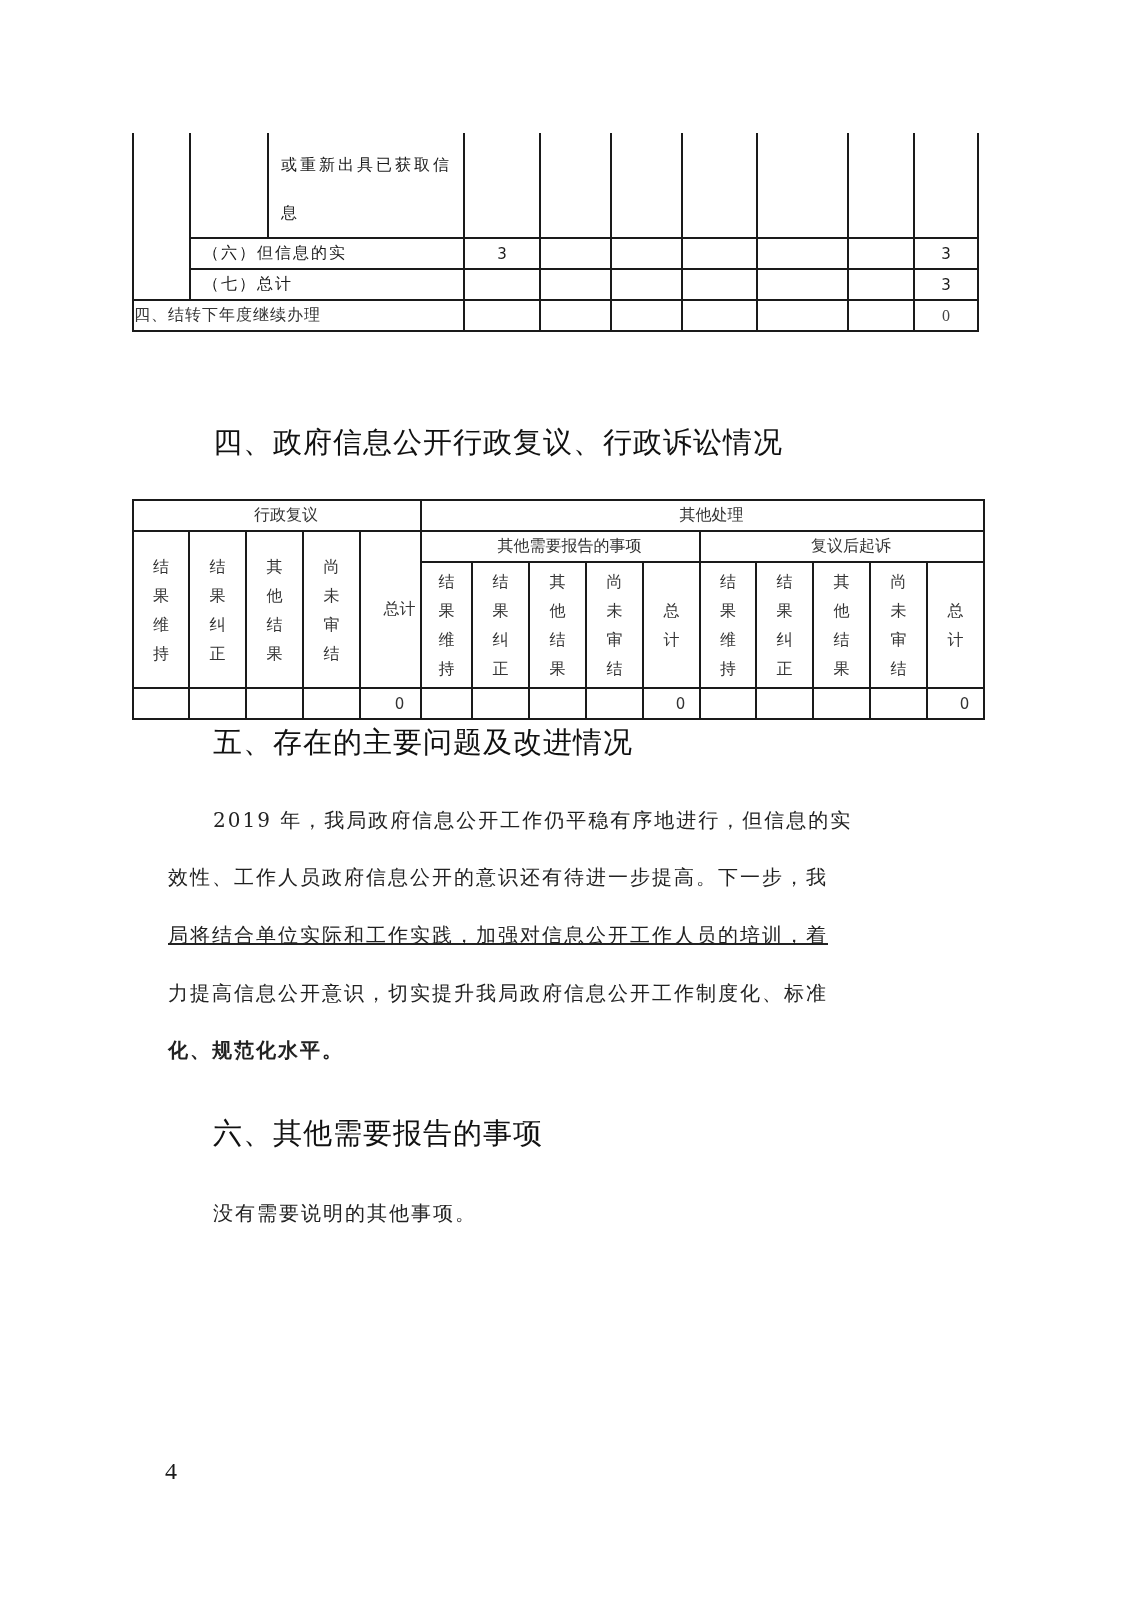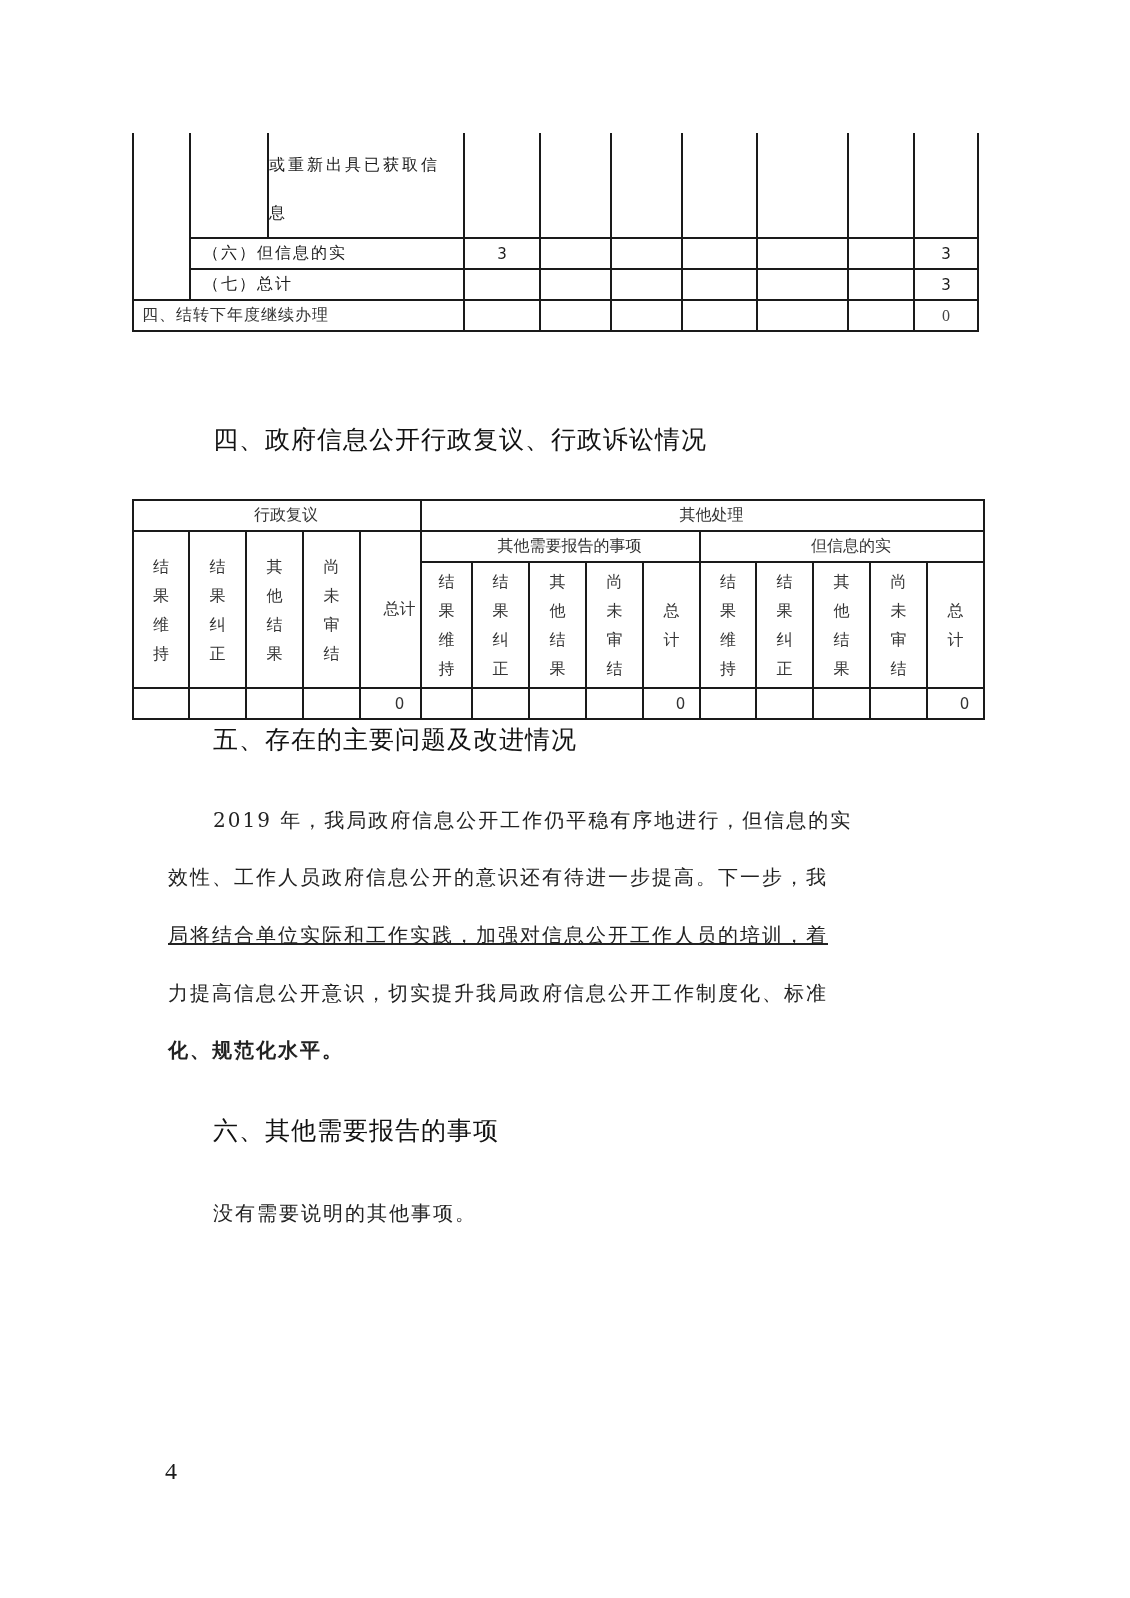--- a/index.html
+++ b/index.html
@@ -7,26 +7,26 @@
          font-family:"DejaVu Serif", "Liberation Serif", serif; color:#1a1a1a; }
   .abs { position:absolute; }
   table { border-collapse:collapse; table-layout:fixed; }
   td { border:2px solid #1a1a1a; padding:0; text-align:center; vertical-align:middle; }
 
   
   #t1 { left:132px; top:133px; width:845px; font-size:16px; }
   #t1 td { height:29px; }
   #t1 td.tall { height:96px; border-top:none; }
   #t1 .lbl { text-align:left; padding-left:12px; letter-spacing:2px; }
-  #t1 .lbl2 { text-align:left; line-height:48px; letter-spacing:3px; vertical-align:top; padding-top:8px; }
+  #t1 .lbl2 { text-align:left; padding-left:12px; line-height:48px; letter-spacing:3px; vertical-align:top; padding-top:8px; }
   #t1 .num { font-family:"DejaVu Sans", sans-serif; font-size:15px; }
   #t1 .serifnum { font-family:"Liberation Serif", serif; font-size:16px; color:#444; }
 
   h2 { position:absolute; margin:0; font-family:"DejaVu Sans", sans-serif; font-weight:normal;
-       font-size:25px; letter-spacing:1px; color:#111; }
+       font-size:29px; letter-spacing:1px; color:#111; }
 
   
   #t2 { left:132px; top:499px; width:845px; font-size:16px; color:#333; }
   #t2 td { font-family:"DejaVu Sans", sans-serif;padding-left:18px; }
   #t2 .hdr { height:29px; }
   #t2 .vert { line-height:29px; padding:4px 0; }
   #t2 .num { height:29px; font-size:15px; }
 
   p.body { position:absolute; margin:0; font-size:20px; line-height:57px; letter-spacing:2px; color:#222; }
   .pageno { font-family:"Liberation Serif", serif; font-size:24px; }
@@ -77,21 +77,21 @@
     <td colspan="2" class="lbl">（七）总计</td>
     <td class="num"></td>
     <td class="num"></td>
     <td class="num"></td>
     <td class="num"></td>
     <td class="num"></td>
     <td class="num"></td>
     <td class="num">3</td>
   </tr>
   <tr>
-    <td colspan="3" class="lbl" style="padding-left:8px;letter-spacing:1px;font-family:Liberation Mono, monospace;color:#333;">四、结转下年度继续办理</td>
+    <td colspan="3" class="lbl" style="padding-left:0;letter-spacing:1px;font-family:Liberation Mono, monospace;color:#333;">四、结转下年度继续办理</td>
     <td class="serifnum"></td>
     <td class="serifnum"></td>
     <td class="serifnum"></td>
     <td class="serifnum"></td>
     <td class="serifnum"></td>
     <td class="serifnum"></td>
     <td class="serifnum">0</td>
   </tr>
 </tbody>
   </table>
@@ -121,21 +121,21 @@
     <td colspan="5" class="hdr">行政复议</td>
     <td colspan="10" class="hdr">其他处理</td>
   </tr>
   <tr>
     <td rowspan="2" class="vert"><span class="v"><div>结</div><div>果</div><div>维</div><div>持</div></span></td>
     <td rowspan="2" class="vert"><span class="v"><div>结</div><div>果</div><div>纠</div><div>正</div></span></td>
     <td rowspan="2" class="vert"><span class="v"><div>其</div><div>他</div><div>结</div><div>果</div></span></td>
     <td rowspan="2" class="vert"><span class="v"><div>尚</div><div>未</div><div>审</div><div>结</div></span></td>
     <td rowspan="2">总计</td>
     <td colspan="5" class="hdr">其他需要报告的事项</td>
-    <td colspan="5" class="hdr">但信息的实</td>
+    <td colspan="5" class="hdr">复议后起诉</td>
   </tr>
   <tr>
     <td class="vert"><span class="v"><div>结</div><div>果</div><div>维</div><div>持</div></span></td>
     <td class="vert"><span class="v"><div>结</div><div>果</div><div>纠</div><div>正</div></span></td>
     <td class="vert"><span class="v"><div>其</div><div>他</div><div>结</div><div>果</div></span></td>
     <td class="vert"><span class="v"><div>尚</div><div>未</div><div>审</div><div>结</div></span></td>
     <td class="vert"><span class="v"><div>总</div><div>计</div></span></td>
     <td class="vert"><span class="v"><div>结</div><div>果</div><div>维</div><div>持</div></span></td>
     <td class="vert"><span class="v"><div>结</div><div>果</div><div>纠</div><div>正</div></span></td>
     <td class="vert"><span class="v"><div>其</div><div>他</div><div>结</div><div>果</div></span></td>

